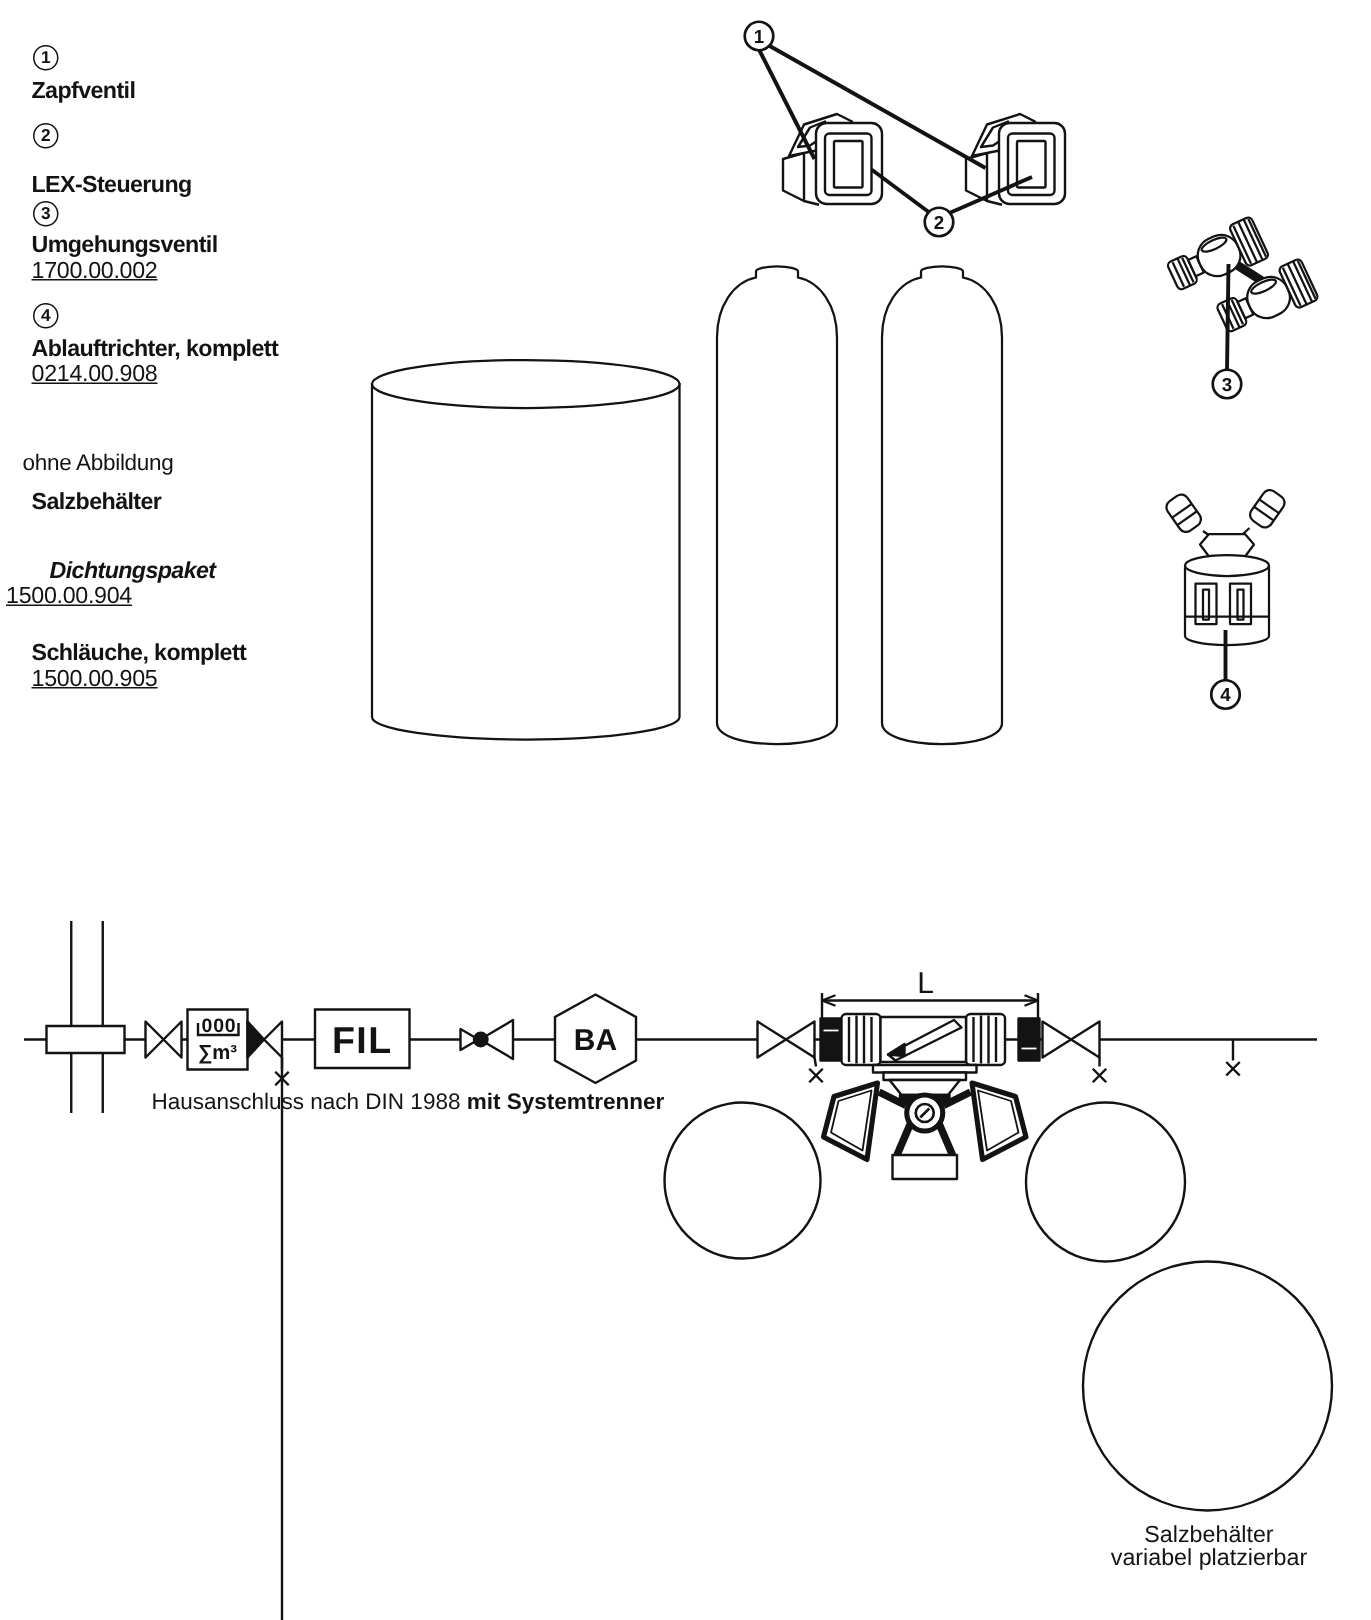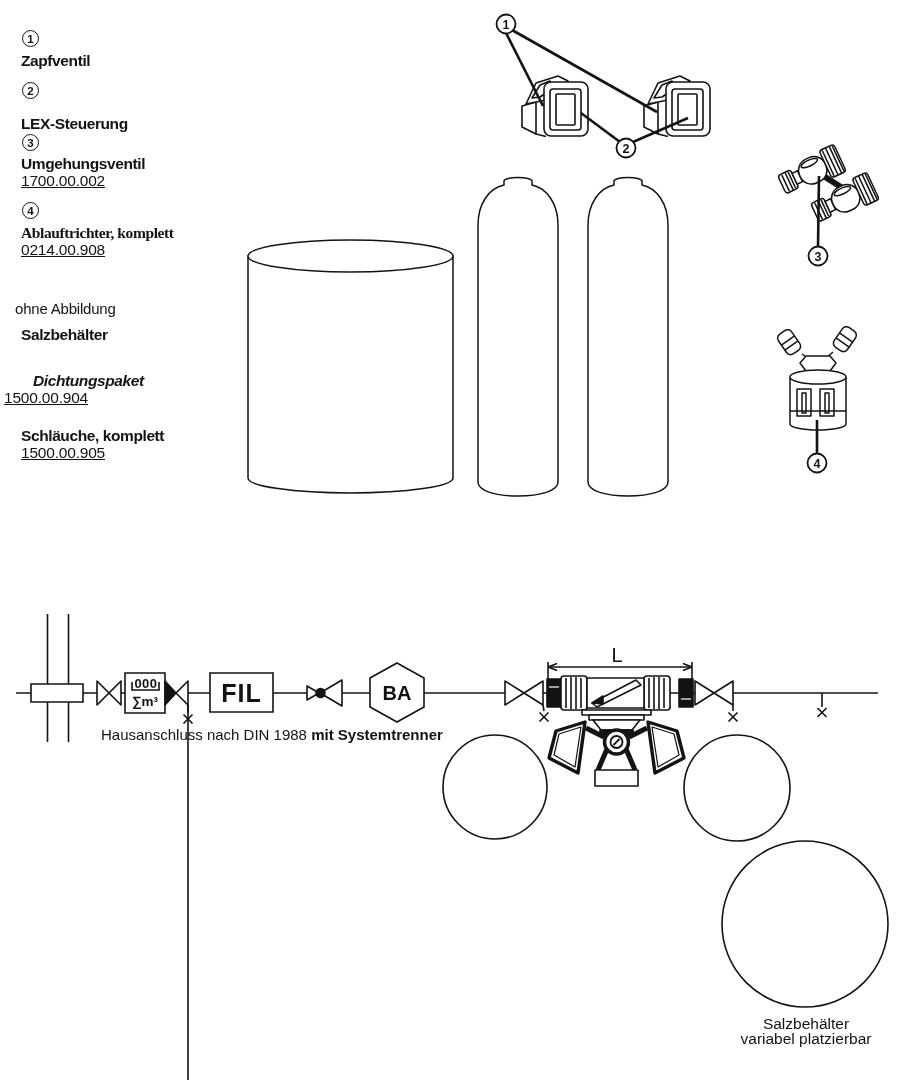--- a/index.html
+++ b/index.html
@@ -27,21 +27,21 @@
     <div class="plabel abs" style="left:0;top:23px;">Zapfventil</div>
 
     <div class="circ" style="position:absolute;left:1px;top:52px;">2</div>
     <div class="plabel abs" style="left:0;top:75px;margin-top:11px;">LEX-Steuerung</div>
 
     <div class="circ" style="position:absolute;left:1px;top:104px;">3</div>
     <div class="plabel abs" style="left:0;top:126px;">Umgehungsventil</div>
     <div class="ppn abs" style="left:0;top:143px;">1700.00.002</div>
 
     <div class="circ" style="position:absolute;left:1px;top:172px;">4</div>
-    <div class="plabel abs" style="left:0;top:195px;font-family:Liberation Serif, serif;">Ablauftrichter, komplett</div>
+    <div class="plabel abs" style="left:0;top:195px;">Ablauftrichter, komplett</div>
     <div class="ppn abs" style="left:0;top:212px;">0214.00.908</div>
   </div>
 
   <div class="pheader abs" style="left:15px;top:301px;">ohne Abbildung</div>
   <div class="plabel abs" style="left:21px;top:327px;">Salzbehälter</div>
   <div class="plabel abs" style="left:33px;top:373px;font-style:italic;">Dichtungspaket</div>
   <div class="ppn abs" style="left:4px;top:390px;">1500.00.904</div>
   <div class="plabel abs" style="left:21px;top:428px;">Schläuche, komplett</div>
   <div class="ppn abs" style="left:21px;top:445px;">1500.00.905</div>
 

